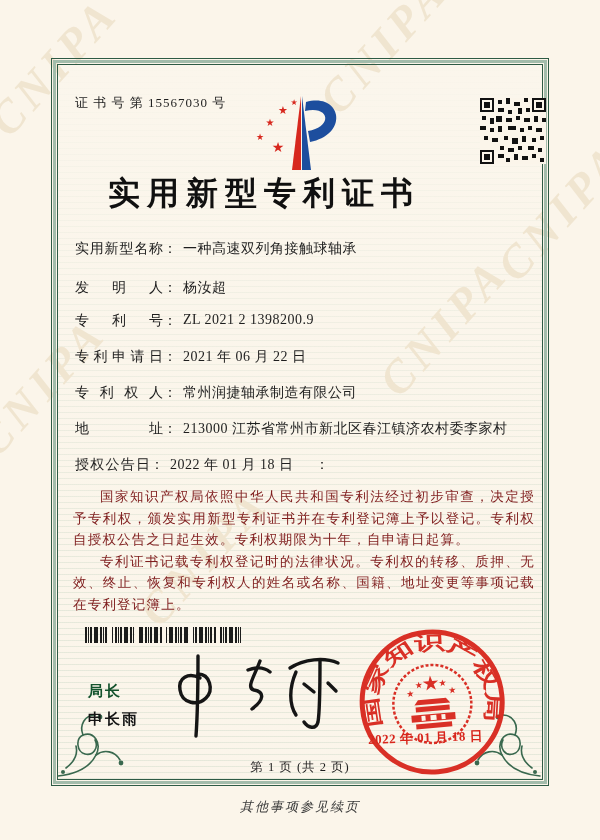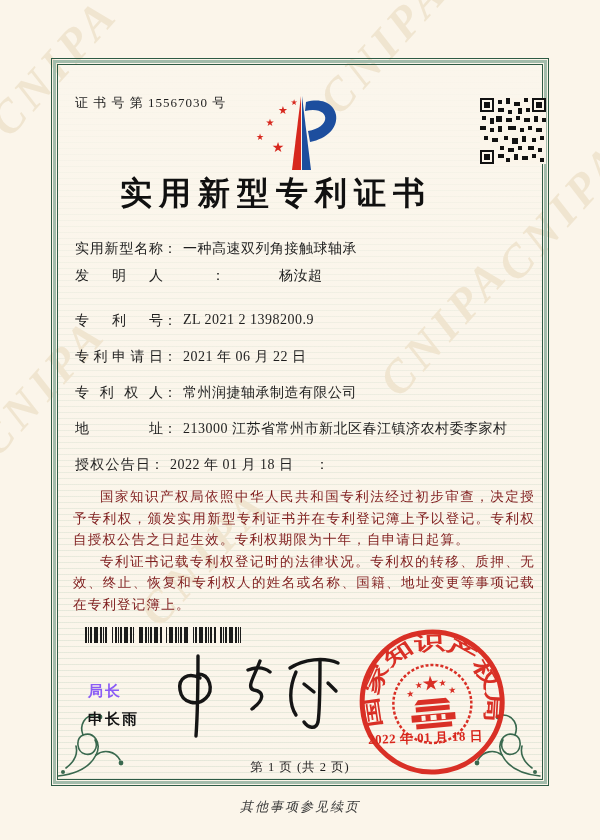--- a/index.html
+++ b/index.html
@@ -26,42 +26,42 @@
   .cf-br{left:472px;top:710px;transform:scaleX(-1);}
 
   .z{position:absolute;z-index:3;}
 
   .cert-no{left:75px;top:94px;font-size:13px;letter-spacing:1px;}
 
   .logo{left:249px;top:88px;width:106px;height:90px;}
   .qr{left:480px;top:98px;width:66px;height:66px;}
 
   .title{left:0;top:172px;width:528px;text-align:center;font-size:32px;font-weight:700;
-         letter-spacing:7px;color:#101010;padding-left:12px;}
+         letter-spacing:7px;color:#101010;}
 
   .fields{left:75px;top:240px;width:460px;}
   .frow{position:absolute;left:0;display:flex;align-items:flex-start;font-size:14px;}
   .f-label{width:88px;text-align:justify;text-align-last:justify;flex:none;}
   .f-colon{flex:none;}
   .f-value{margin-left:6px;letter-spacing:0.5px;}
   .grant2{position:absolute;left:240px;top:0;display:flex;font-size:14px;}
   .grant2 .f-label{width:75px;}
 
   .paras{left:73px;top:486px;width:462px;font-size:13.5px;line-height:21.5px;
          letter-spacing:1.2px;text-align:justify;color:#7f1d1d;}
   .paras p{margin:0;text-indent:2em;}
 
   .barcode{left:85px;top:627px;width:156px;height:16px;
       background-image:
         repeating-linear-gradient(90deg, rgba(0,0,0,0) 0 23px, #fbf5ea 23px 27px),
         repeating-linear-gradient(90deg, #1c1c1c 0 2px, rgba(0,0,0,0) 2px 5px),
         repeating-linear-gradient(90deg, #1c1c1c 0 1px, rgba(0,0,0,0) 1px 3px);}
 
   .sig-title{left:88px;top:682px;font-family:"Liberation Sans","DejaVu Sans",sans-serif;
-             font-weight:700;font-size:15px;letter-spacing:2px;color:#8b5cf6;}
+             font-weight:700;font-size:15px;letter-spacing:2px;color:#14532d;}
   .sig-name{left:88px;top:710px;font-family:"Liberation Sans","DejaVu Sans",sans-serif;
             font-weight:700;font-size:15px;letter-spacing:2px;color:#151515;}
   .sig-script{left:162px;top:648px;width:185px;height:100px;z-index:4;}
 
   .seal{left:354px;top:622px;width:156px;height:156px;z-index:4;transform:rotate(-5deg);opacity:0.95;}
   .seal-date{left:368px;top:729px;z-index:5;font-size:13px;font-weight:700;color:#d8261c;
              letter-spacing:0.5px;transform:rotate(-2deg);}
 
   .page-info{left:0;top:759px;width:600px;text-align:center;font-size:12.5px;letter-spacing:1px;font-family:Liberation Serif, serif;}
   .cont-note{left:0;top:798px;width:600px;text-align:center;font-size:13px;letter-spacing:2px;color:#3a3a3a;font-style:italic;}
@@ -184,21 +184,21 @@
   </svg>
 
   <div class="z title">实用新型专利证书</div>
 
   <div class="z fields">
     <div class="frow" style="top:0;">
       <span class="f-label">实用新型名称</span>
         <span class="f-colon">：</span>
         <span class="f-value">一种高速双列角接触球轴承</span>
     </div>
-    <div class="frow" style="top:27px;gap:48px;">
+    <div class="frow" style="top:39px;">
       <span class="f-label">发明人</span>
         <span class="f-colon">：</span>
         <span class="f-value">杨汝超</span>
     </div>
     <div class="frow" style="top:72px;">
       <span class="f-label">专利号</span>
         <span class="f-colon">：</span>
         <span class="f-value">ZL 2021 2 1398200.9</span>
     </div>
     <div class="frow" style="top:108px;">

